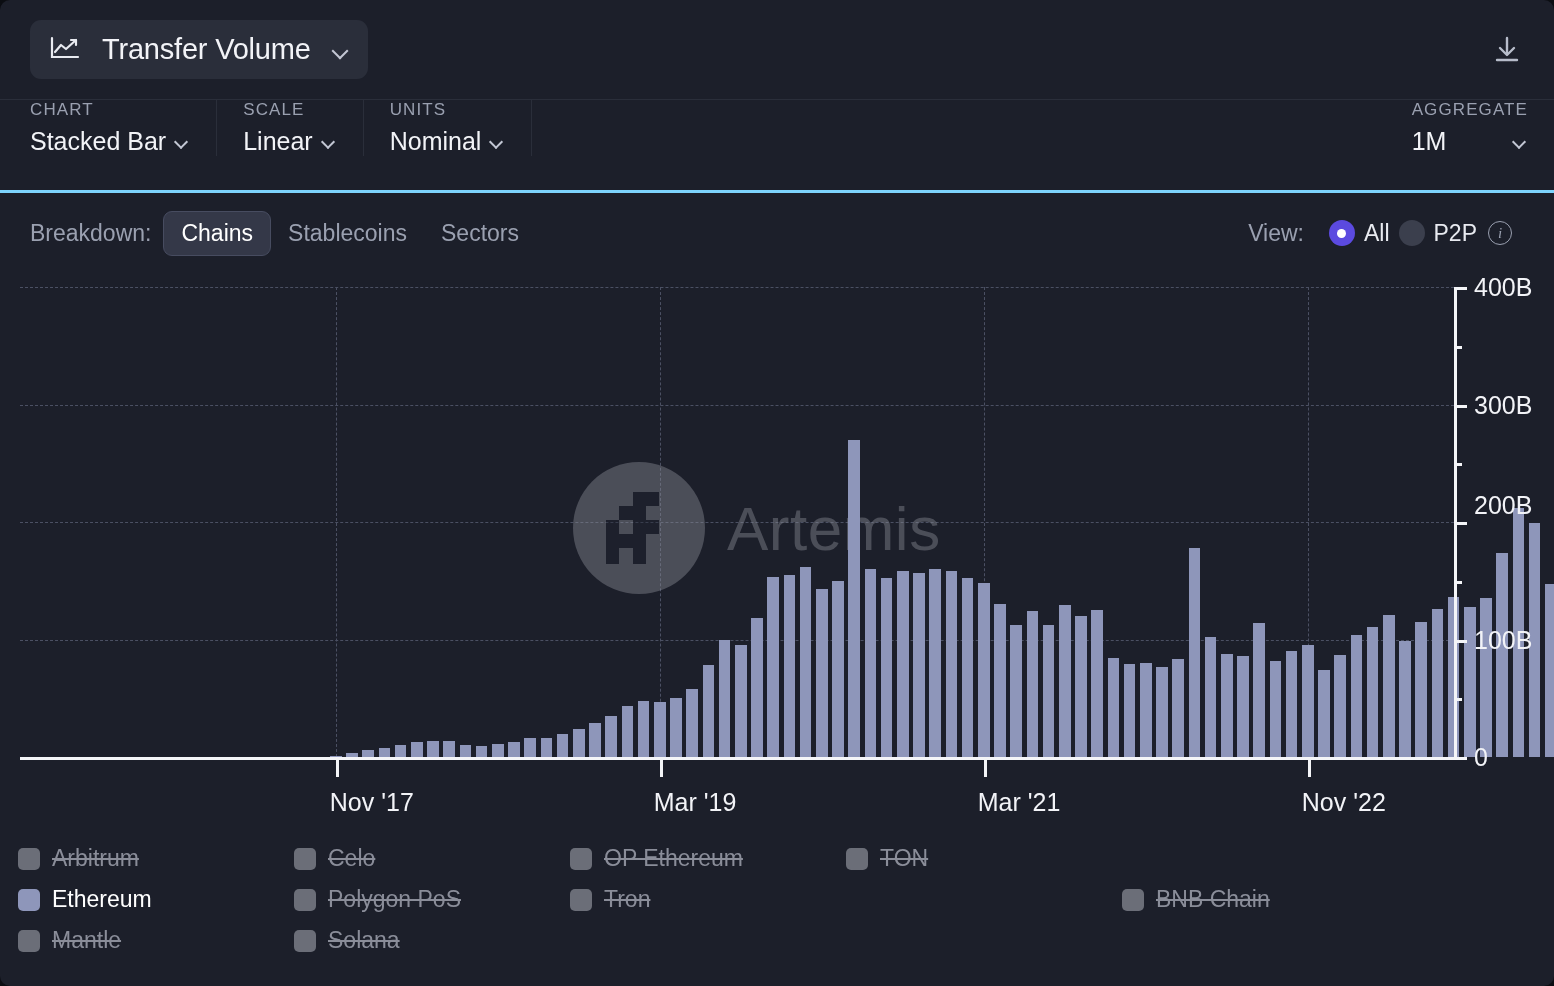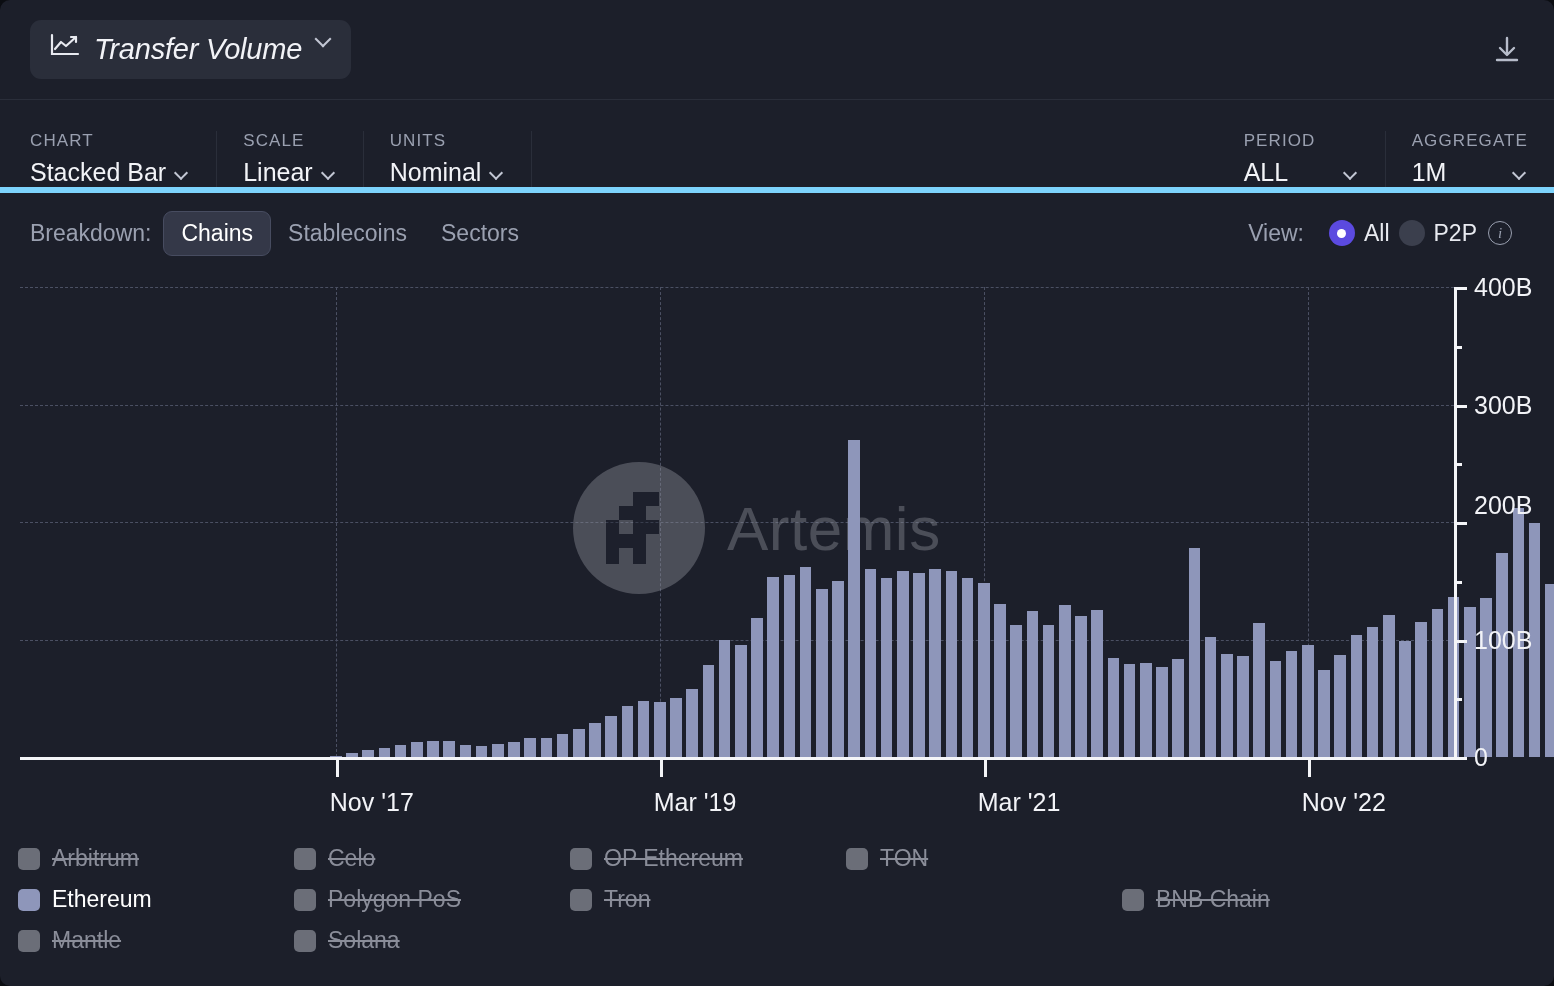--- a/index.html
+++ b/index.html
@@ -21,26 +21,26 @@
   .header {
     height: 100px;
     display: flex;
     align-items: center;
     padding: 0 26px 0 30px;
     border-bottom: 1px solid #2a2e3a;
     position: relative;
   }
   .metric-pill {
     display: inline-flex;
-    gap: 14px;
+    align-items: center;
+    gap: 22px;
     background: #2a2e3a;
     border-radius: 11px;
     padding: 13px 20px 13px 20px;
     cursor: pointer;
-    font-style: italic;
   }
   .metric-pill .mtitle {
     color: #f2f3f7;
     font-size: 29px;
     letter-spacing: -0.2px;
     white-space: nowrap;
   }
   .chev {
     display: inline-block;
     width: 15px; height: 9px;
@@ -61,22 +61,22 @@
     margin-left: auto;
     width: 42px; height: 42px;
     display: flex; align-items: center; justify-content: center;
     cursor: pointer;
   }
 
   
   .controls {
     height: 93px;
     display: flex;
-    align-items: flex-end;
-    border-bottom: 6px solid #7dd3fc;
+    align-items: flex-start;
+    border-bottom: 3px solid #7dd3fc;
   }
   .ctrl {
     display: flex;
     flex-direction: column;
     justify-content: center;
     padding: 0 26px;
     border-right: 1px solid #2a2e3a;
     min-width: 0;
   }
   .ctrl:first-child { padding-left: 30px; }
@@ -336,27 +336,20 @@
     <div class="ctrl">
       <div class="lbl">UNITS</div>
       <div class="valrow">
         <span class="val">Nominal</span>
         <span class="chev small"></span>
       </div>
     </div>
 
     <div class="ctrl spacer"></div>
 
-    <div class="ctrl right-pad">
-      <div class="lbl">PERIOD</div>
-      <div class="valrow">
-        <span class="val">ALL</span>
-        <span class="chev small"></span>
-      </div>
-    </div>
 
     <div class="ctrl right-pad">
       <div class="lbl">AGGREGATE</div>
       <div class="valrow">
         <span class="val">1M</span>
         <span class="chev small"></span>
       </div>
     </div>
   </div>
 

